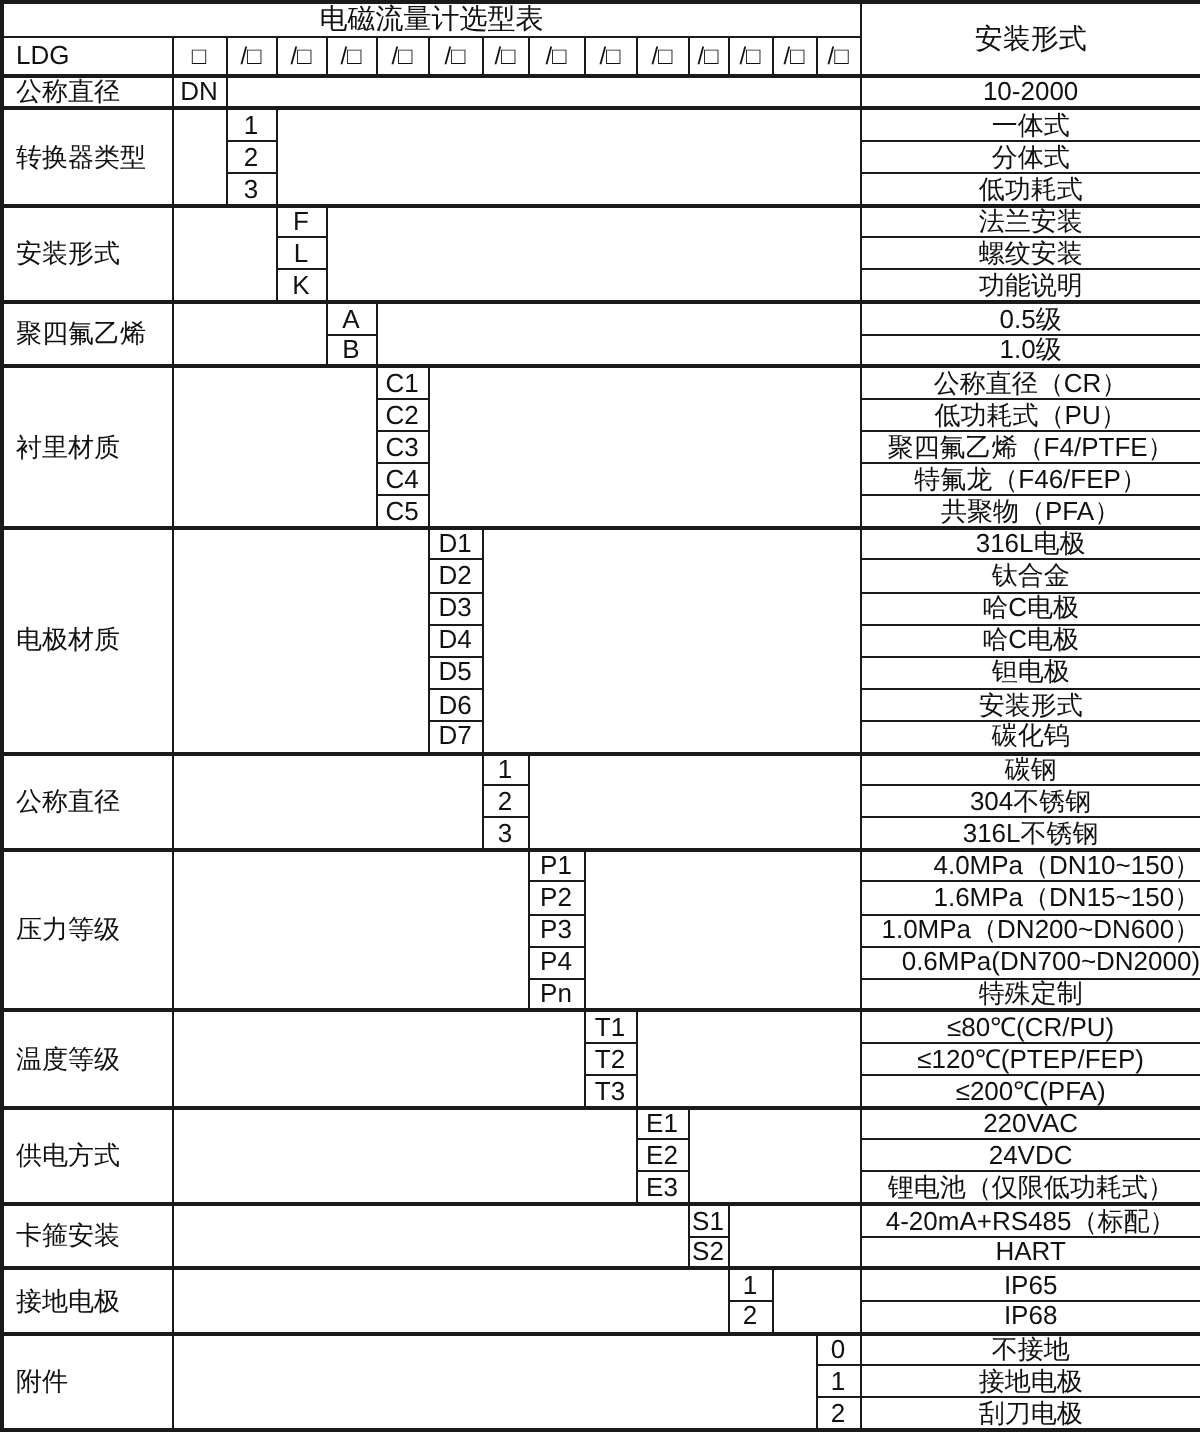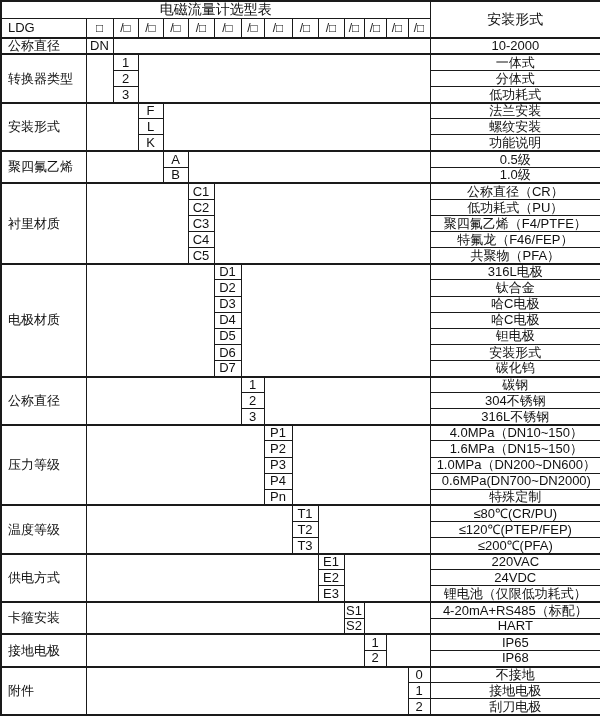--- a/index.html
+++ b/index.html
@@ -3,21 +3,21 @@
 <meta charset="utf-8">
 <style>
   html,body{margin:0;padding:0;background:#fff;}
   table{border-collapse:collapse;table-layout:fixed;width:600px;height:716px;
         border:2px solid #1a1a1a;font-family:"Liberation Sans",sans-serif;
         font-size:13px;color:#111;background:#fff;}
   td{border:1px solid #1a1a1a;padding:0;text-align:center;vertical-align:middle;
      overflow:hidden;white-space:nowrap;line-height:1.05;}
   tr.sec > td{border-top:2px solid #1a1a1a;}
   td.lbl{text-align:left;padding-left:6px;}
-  td.la{text-align:center;padding-left:2px;}
+  td.la{text-align:right;padding-left:2px;}
   tr.row-title{height:17px;}
   tr.row-title td{font-size:14px;}
   tr.row-model{height:20px;}
   tr.r{height:16px;}
   td.slot{font-size:12px;letter-spacing:0;}
 </style>
 </head>
 <body>
 
 <table>

